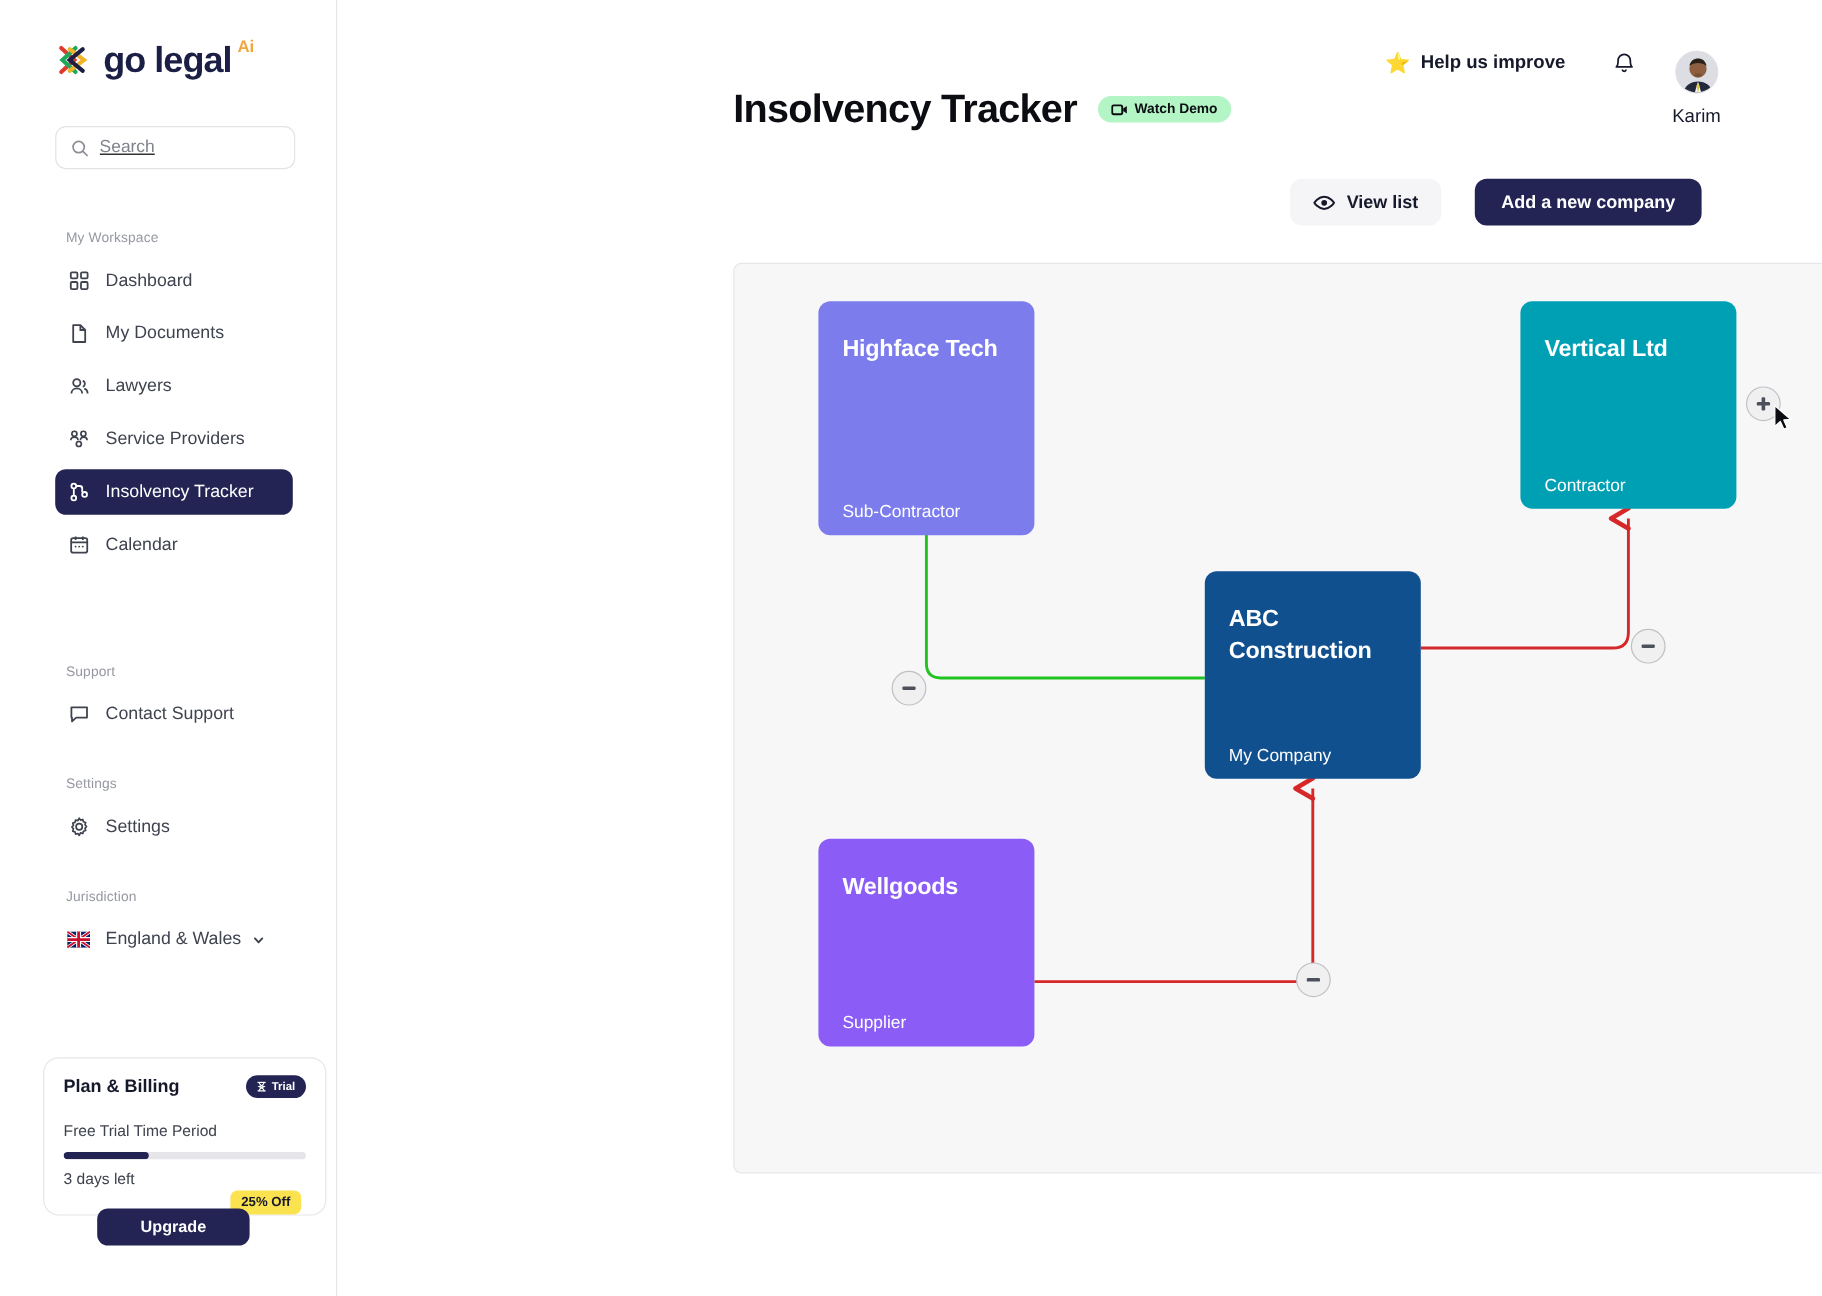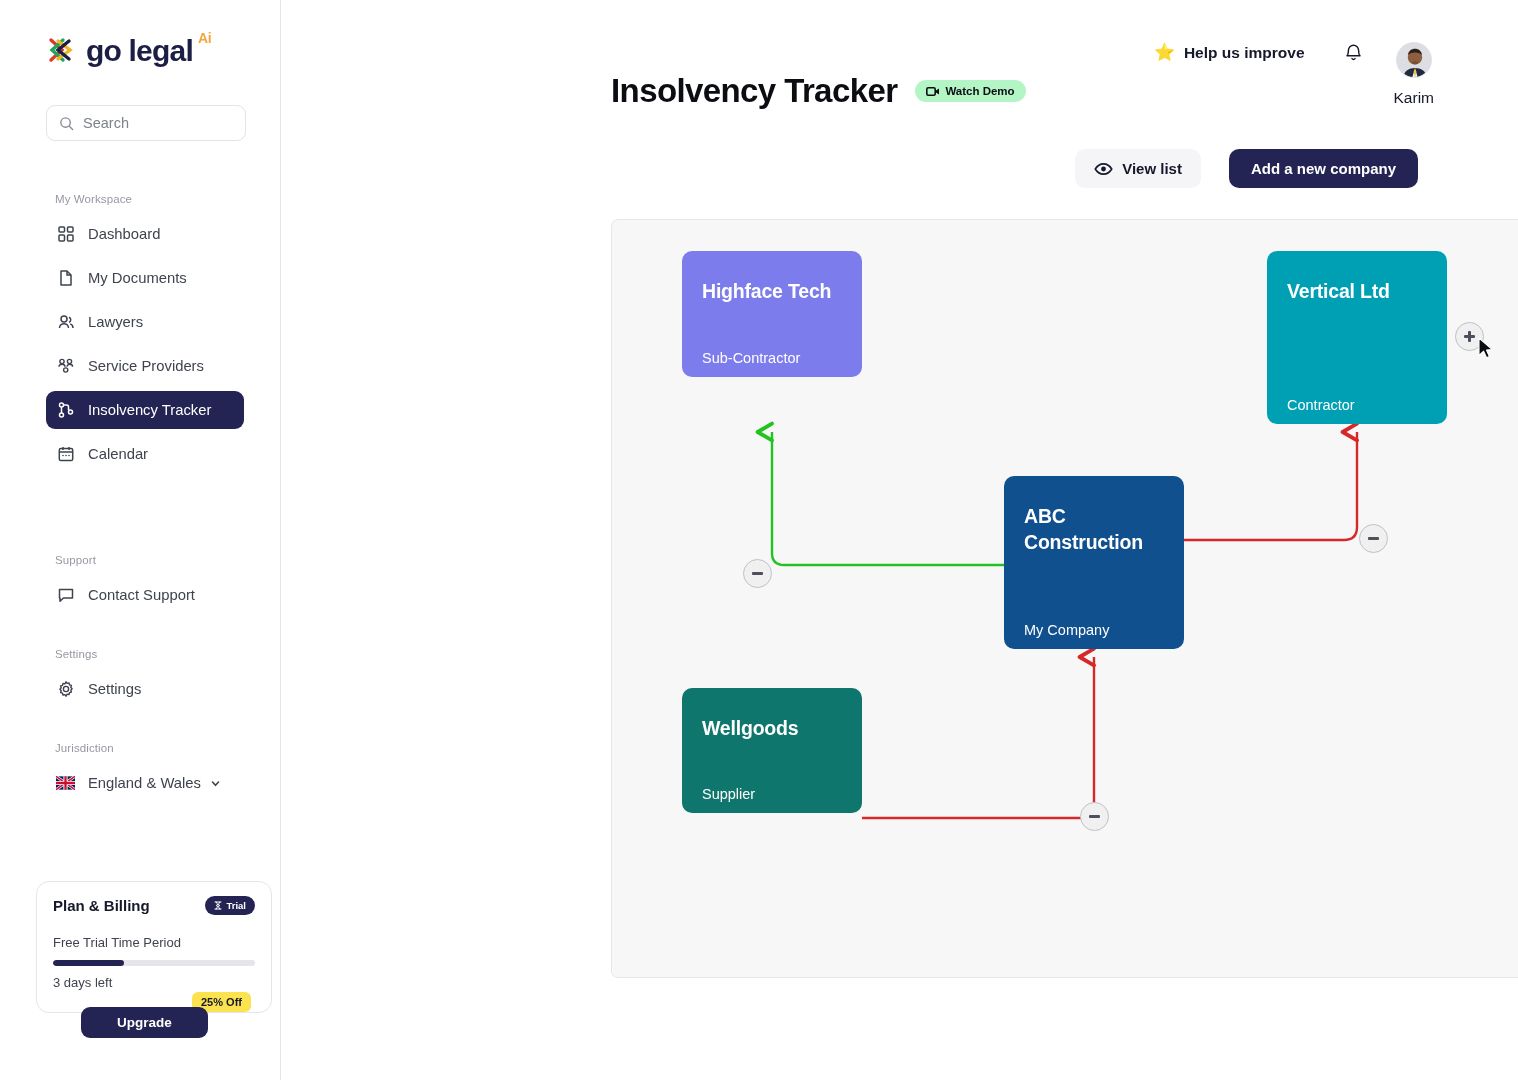--- a/index.html
+++ b/index.html
@@ -26,20 +26,21 @@
   .logo-ai {
     font-size: 14px; font-weight: 700; color: #f0a63c;
     position: relative; top: -12px; left: -1px; letter-spacing: -0.2px;
   }
 
   .search-box {
     margin: 38px 34px 0 46px; height: 36px;
     border: 1px solid #e3e3e8; border-radius: 9px;
     display: flex; align-items: center; gap: 9px; padding: 0 12px;
     background: #fff;
+    text-decoration: underline;
   }
   .search-box input {
     border: none; outline: none; font-size: 14.5px;
     color: #5c6069; font-family: inherit; width: 100%; background: transparent;
   }
   .search-box input::placeholder { color: #7e828b; }
 
   .nav-section-label {
     font-size: 11.5px; color: #9699a2; padding: 0 0 0 55px;
     letter-spacing: 0.1px;
@@ -403,36 +404,36 @@
           </marker>
         </defs>
 
         <path d="M392 345 L172 345 Q160 345 160 333 L160 212" fill="none" stroke="#22c320" stroke-width="2.4" marker-end="url(#ah-green)"></path>
 
         <path d="M572 320 L732 320 Q745 320 745 307 L745 212" fill="none" stroke="#d62828" stroke-width="2.4" marker-end="url(#ah-red)"></path>
 
         <path d="M250 598 L469 598 Q482 598 482 585 L482 437" fill="none" stroke="#d62828" stroke-width="2.4" marker-end="url(#ah-red)"></path>
       </svg>
 
-      <div class="node" style="left:70px;top:31px;width:180px;height:126px;background:#7c7ced">
+      <div class="node" style="left:70px;top:31px;width:180px;height:195px;background:#7c7ced">
         <div class="node-name">Highface Tech</div>
         <div class="node-role">Sub-Contractor</div>
       </div>
 
       <div class="node" style="left:655px;top:31px;width:180px;height:173px;background:#00a0b4">
         <div class="node-name">Vertical Ltd</div>
         <div class="node-role">Contractor</div>
       </div>
 
       <div class="node" style="left:392px;top:256px;width:180px;height:173px;background:#11508f">
         <div class="node-name">ABC Construction</div>
         <div class="node-role">My Company</div>
       </div>
 
-      <div class="node" style="left:70px;top:468px;width:180px;height:125px;background:#0f766e">
+      <div class="node" style="left:70px;top:479px;width:180px;height:173px;background:#8b5cf6">
         <div class="node-name">Wellgoods</div>
         <div class="node-role">Supplier</div>
       </div>
 
       <div class="edge-btn" style="left:131px;top:339px">
         <span></span>
       </div>
       <div class="edge-btn" style="left:747px;top:304px">
         <span></span>
       </div>

